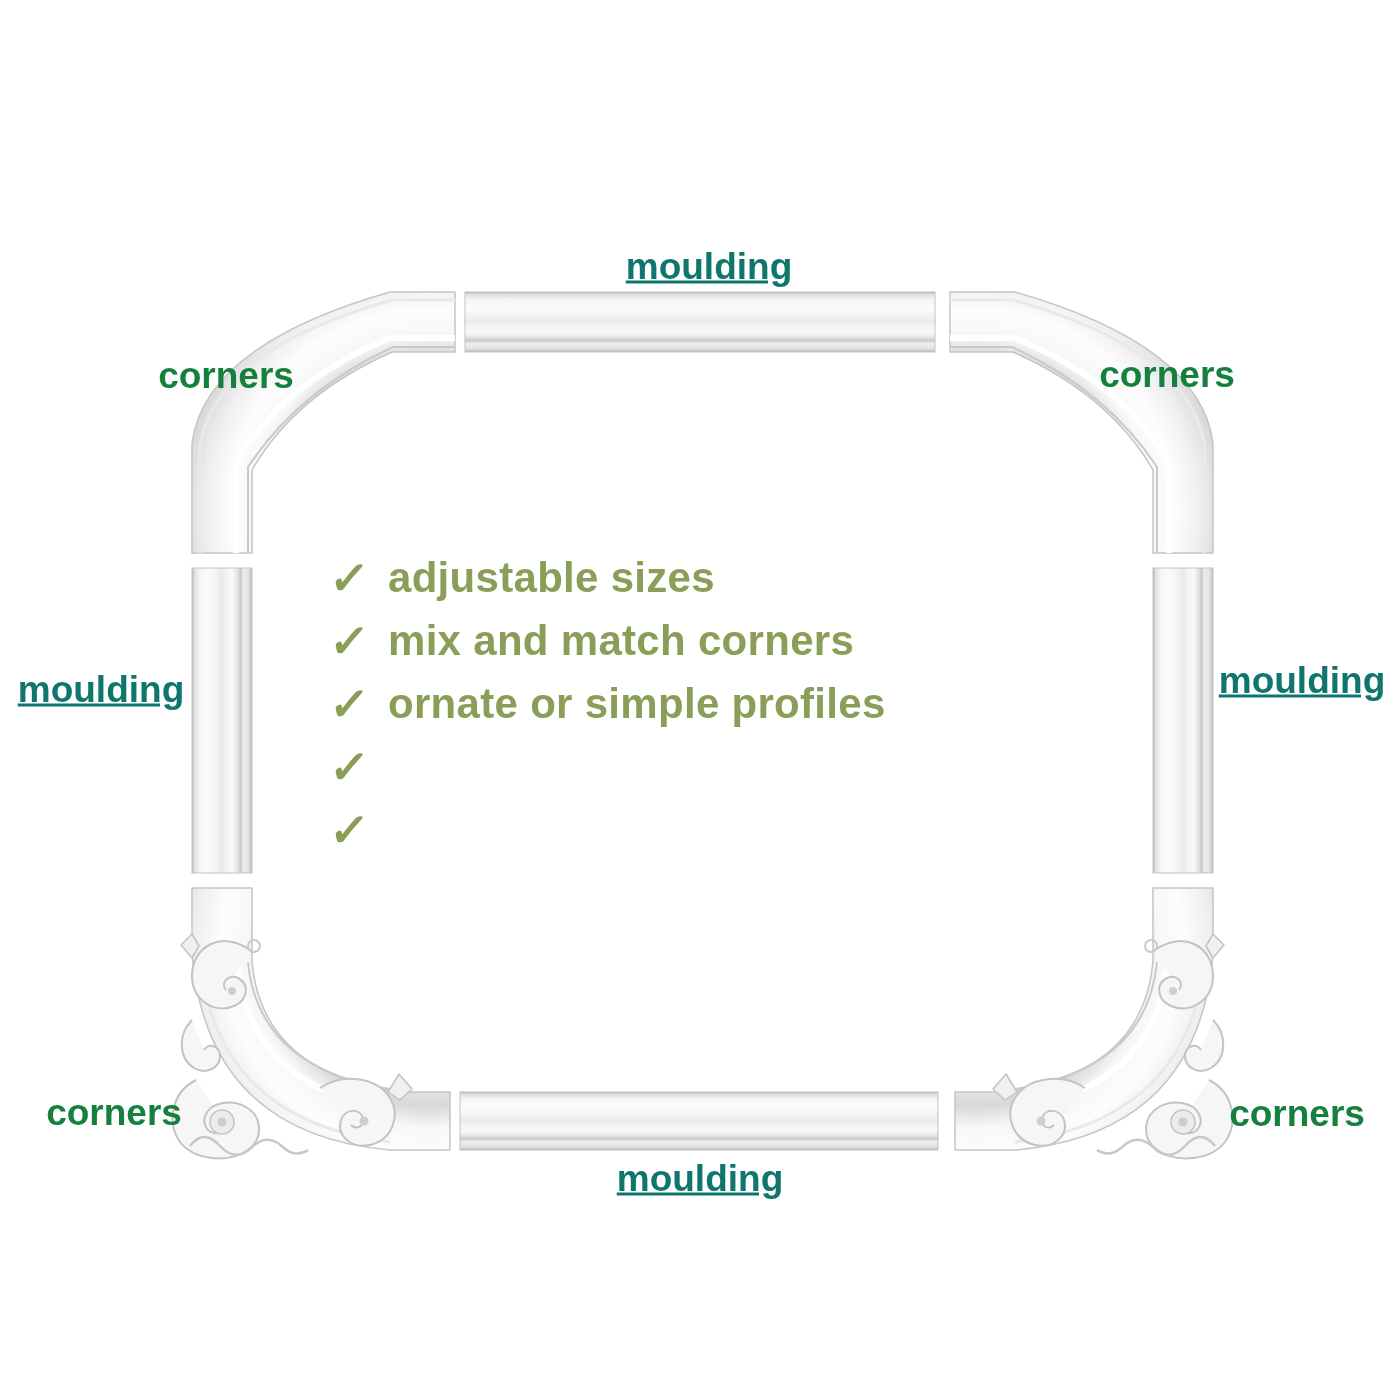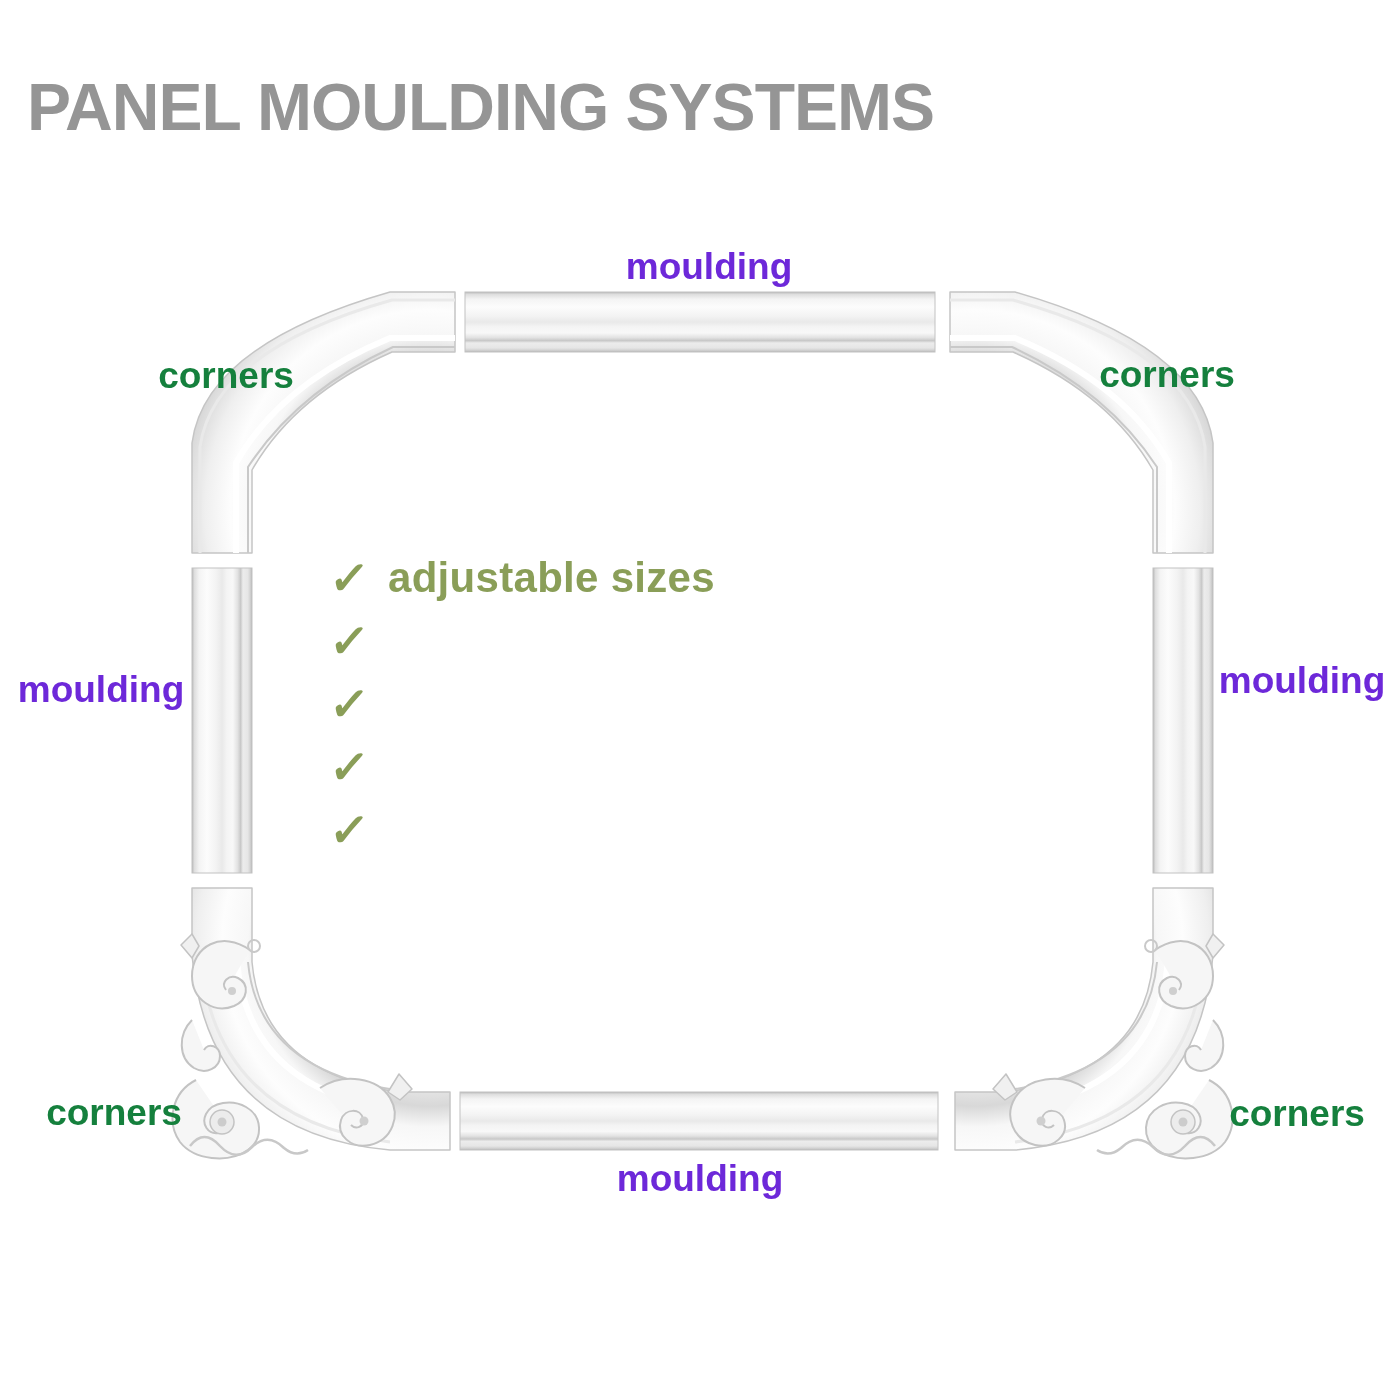--- a/index.html
+++ b/index.html
@@ -24,21 +24,21 @@
     position:absolute;left:0;top:0;width:1400px;height:1400px;
   }
   .frame-label{
     position:absolute;
     transform:translate(-50%,-50%);
     font-weight:bold;
     font-size:37px;
     white-space:nowrap;
     line-height:1;
   }
-  .lbl-moulding{color:#6d28d9;}
+  .lbl-moulding{color:#0f766e;text-decoration:underline;}
   .lbl-corners{color:#15803d;}
   .features{
     position:absolute;
     left:330px;top:546px;
   }
   .feature-row{
     display:flex;
     align-items:center;
     height:63px;
   }
@@ -59,21 +59,20 @@
     line-height:1;
     white-space:nowrap;
     text-align:right;
   }
 </style>
 </head>
 <body>
 
 <div class="canvas">
 
-  <h1 class="page-title">PANEL MOULDING SYSTEMS</h1>
 
   <svg class="frame-svg" viewBox="0 0 1400 1400" aria-hidden="true">
     <defs>
       <linearGradient id="gH" x1="0" y1="0" x2="0" y2="1">
         <stop offset="0" stop-color="#b8b8b8"></stop>
         <stop offset="0.04" stop-color="#dedede"></stop>
         <stop offset="0.12" stop-color="#f4f4f4"></stop>
         <stop offset="0.25" stop-color="#fcfcfc"></stop>
         <stop offset="0.40" stop-color="#f3f3f3"></stop>
         <stop offset="0.50" stop-color="#e9e9e9"></stop>
@@ -173,23 +172,25 @@
   <span class="frame-label lbl-corners" style="left:1297px;top:1113px;">corners</span>
   <span class="frame-label lbl-moulding" style="left:700px;top:1178px;">moulding</span>
 
   <div class="features">
     <div class="feature-row">
       <span class="check">✓</span>
       <span class="feature-text">adjustable sizes</span>
     </div>
     <div class="feature-row">
       <span class="check">✓</span>
+      <span class="feature-text">mix and match corners</span>
     </div>
     <div class="feature-row">
       <span class="check">✓</span>
+      <span class="feature-text">ornate or simple profiles</span>
     </div>
     <div class="feature-row">
       <span class="check">✓</span>
     </div>
     <div class="feature-row">
       <span class="check">✓</span>
     </div>
   </div>
 
 </div>

